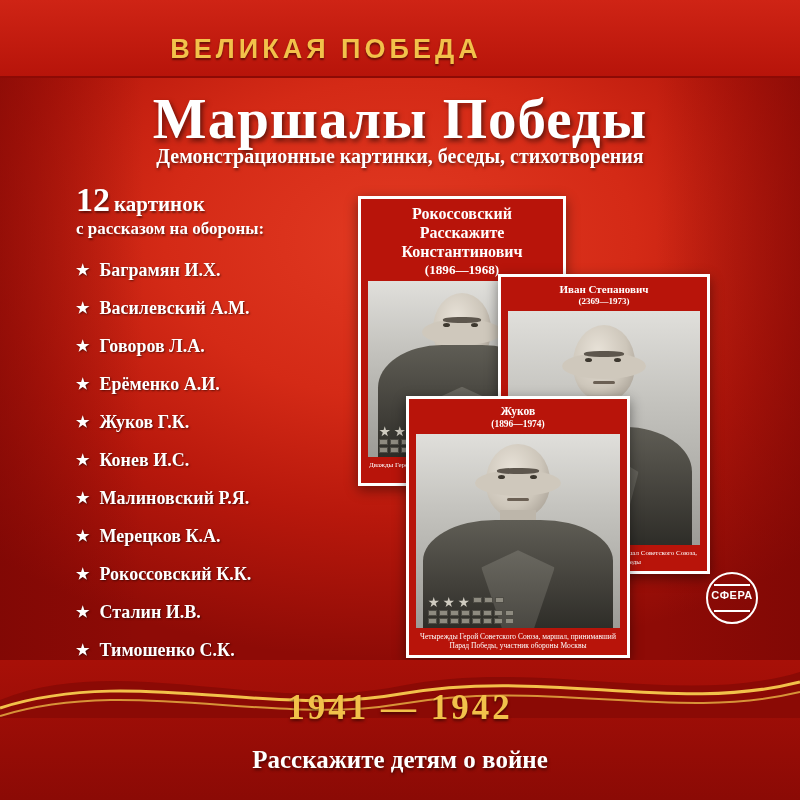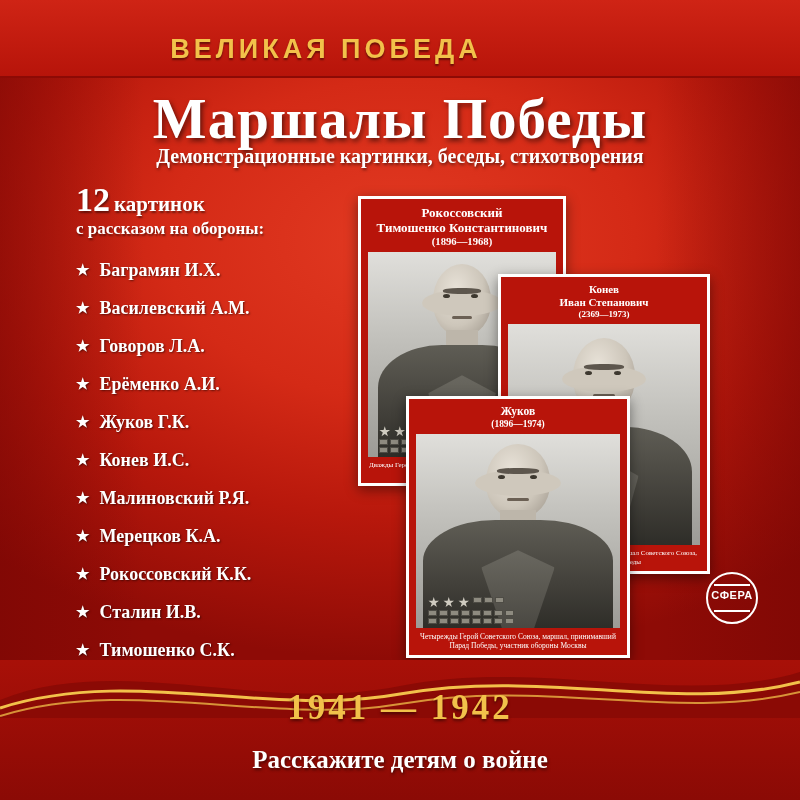--- a/index.html
+++ b/index.html
@@ -189,21 +189,21 @@
   .card-caption {
     color: #ffffff;
     font-family: "Liberation Serif", serif;
     text-align: center;
     padding: 4px 6px 5px;
     line-height: 1.2;
     background: #b8140a;
   }
   
   #card-rokossovsky { left: 28px; top: 0px; width: 208px; height: 290px; }
-  #card-rokossovsky .card-head { font-size: 13px; }
+  #card-rokossovsky .card-head { font-size: 16px; }
   #card-rokossovsky .card-caption { font-size: 7px; }
   #card-konev { left: 168px; top: 78px; width: 212px; height: 300px; }
   #card-konev .card-head { font-size: 11px; }
   #card-konev .card-caption { font-size: 7px; }
   #card-zhukov { left: 48px; top: 200px; width: 224px; height: 262px; margin-left: 28px; }
   #card-zhukov .card-head { font-size: 11.5px; }
   #card-zhukov .card-caption { font-size: 7.5px; }
   
   .logo {
     position: absolute;
@@ -326,21 +326,21 @@
       </div>
     </div>
   </div>
 
   <div class="cards">
 
     <div class="card" id="card-rokossovsky">
       <div class="card-inner">
         <div class="card-head">
           <span class="ln1">Рокоссовский</span>
-          <span class="ln2">Тимошенко Константинович</span>
+          <span class="ln2">Расскажите Константинович</span>
           <span class="ln3">(1896—1968)</span>
         </div>
         <div class="photo">
           <div class="sky"></div>
           <div class="head" style="width:58px;height:72px;top:12px;"></div>
           <div class="ears" style="width:80px;height:26px;top:38px;"></div>
           <div class="brow" style="width:38px;height:6px;top:36px;"></div>
           <div class="eye" style="left:40%;top:42px;"></div>
           <div class="eye" style="left:55%;top:42px;"></div>
           <div class="mouth" style="width:20px;top:64px;"></div>
@@ -379,21 +379,20 @@
             </div>
           </div>
         </div>
         <div class="card-caption">Дважды Герой Советского Союза, Маршал Советского Союза, Маршал Польши</div>
       </div>
     </div>
 
     <div class="card" id="card-konev">
       <div class="card-inner">
         <div class="card-head">
-          <span class="ln1">Конев</span>
           <span class="ln2">Иван Степанович</span>
           <span class="ln3">(2369—1973)</span>
         </div>
         <div class="photo">
           <div class="sky"></div>
           <div class="head" style="width:62px;height:76px;top:14px;"></div>
           <div class="ears" style="width:84px;height:26px;top:42px;"></div>
           <div class="brow" style="width:40px;height:6px;top:40px;"></div>
           <div class="eye" style="left:40%;top:47px;"></div>
           <div class="eye" style="left:55%;top:47px;"></div>

